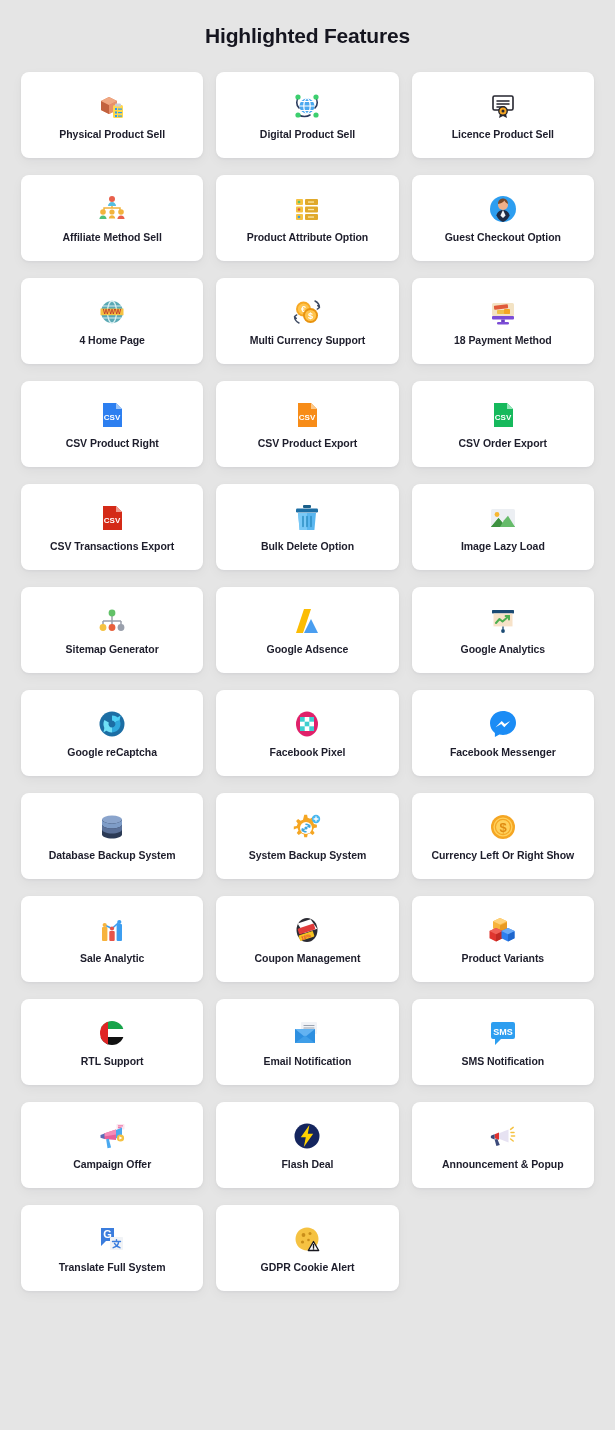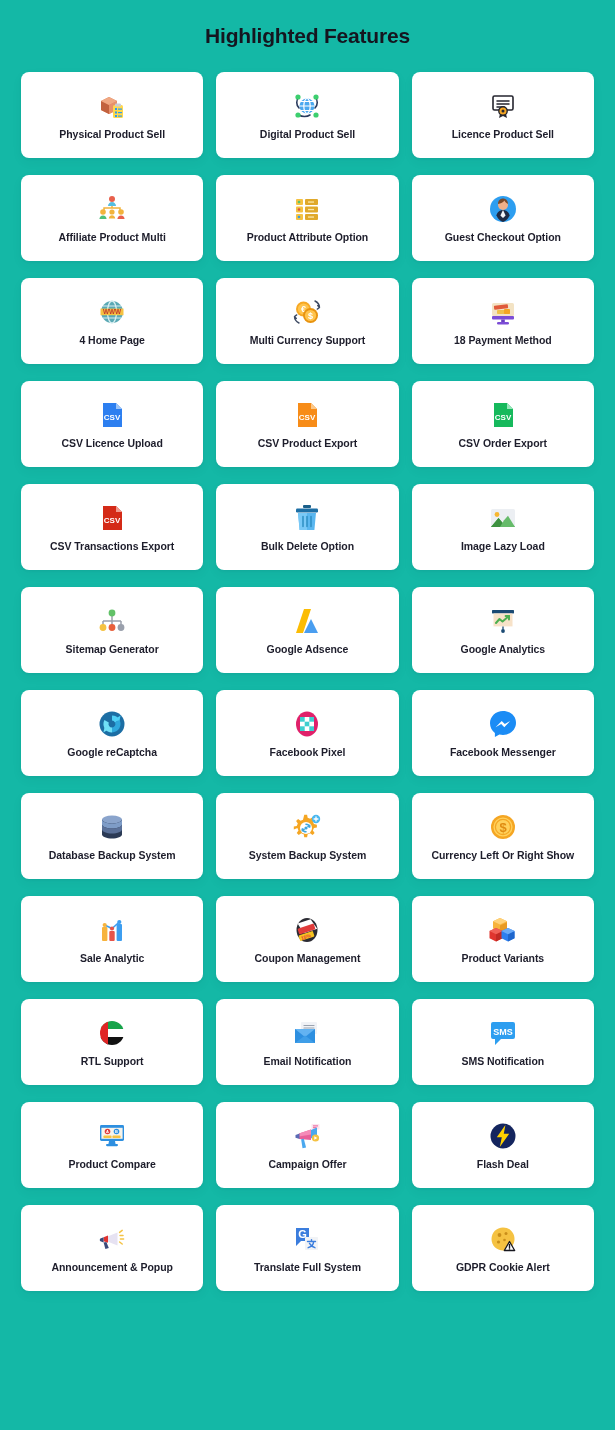--- a/index.html
+++ b/index.html
@@ -8,21 +8,21 @@
     height: 1430px;
     background: #f7f7f8;
     font-family: "Liberation Sans", sans-serif;
     -webkit-font-smoothing: antialiased;
   }
   .page {
     width: 615px;
     height: 1430px;
     position: relative;
     overflow: hidden;
-    background: #14b8a6;
+    background: #e5e5e5;
   }
   .section-title {
     text-align: center;
     font-size: 21px;
     font-weight: bold;
     color: #15151f;
     letter-spacing: -0.2px;
     padding-top: 21px;
     padding-bottom: 0;
     line-height: 30px;
@@ -126,21 +126,21 @@
             <circle cx="16" cy="6" r="3" fill="#e8604c"></circle>
             <path d="M12 13c0-2.2 1.8-4 4-4s4 1.8 4 4z" fill="#55bde0"></path>
             <circle cx="7" cy="19" r="2.8" fill="#f2b33c"></circle>
             <path d="M3.4 26c0-2 1.6-3.6 3.6-3.6s3.6 1.6 3.6 3.6z" fill="#4ec07a"></path>
             <circle cx="25" cy="19" r="2.8" fill="#f2b33c"></circle>
             <path d="M21.4 26c0-2 1.6-3.6 3.6-3.6s3.6 1.6 3.6 3.6z" fill="#e8604c"></path>
             <circle cx="16" cy="19" r="2.6" fill="#f2b33c"></circle>
             <path d="M12.8 25.5c0-1.8 1.4-3.2 3.2-3.2s3.2 1.4 3.2 3.2z" fill="#f2b33c"></path>
           </svg>
         </div>
-        <div class="card-label">Affiliate Product Multi</div>
+        <div class="card-label">Affiliate Method Sell</div>
       </div>
       <div class="card">
         <div class="icon-wrap">
           <svg width="32" height="32" viewBox="0 0 32 32">
             <rect x="5" y="6" width="7" height="6" rx="1" fill="#f5c242"></rect>
             <rect x="14" y="6" width="13" height="6" rx="1" fill="#e0a92b"></rect>
             <rect x="5" y="13.5" width="7" height="6" rx="1" fill="#f5c242"></rect>
             <rect x="14" y="13.5" width="13" height="6" rx="1" fill="#e0a92b"></rect>
             <rect x="5" y="21" width="7" height="6" rx="1" fill="#f5c242"></rect>
             <rect x="14" y="21" width="13" height="6" rx="1" fill="#e0a92b"></rect>
@@ -209,21 +209,21 @@
         <div class="card-label">18 Payment Method</div>
       </div>
       <div class="card">
         <div class="icon-wrap">
           <svg width="32" height="32" viewBox="0 0 32 32">
             <path d="M7 4h13l6 6v18H7z" fill="#2d7ff0"></path>
             <path d="M20 4l6 6h-6z" fill="#9cc4f7"></path>
             <text x="16" y="21" font-family="Liberation Sans, sans-serif" font-size="8" font-weight="bold" fill="#fff" text-anchor="middle">CSV</text>
           </svg>
         </div>
-        <div class="card-label">CSV Licence Upload</div>
+        <div class="card-label">CSV Product Right</div>
       </div>
       <div class="card">
         <div class="icon-wrap">
           <svg width="32" height="32" viewBox="0 0 32 32">
             <path d="M7 4h13l6 6v18H7z" fill="#f78c18"></path>
             <path d="M20 4l6 6h-6z" fill="#fbc88a"></path>
             <text x="16" y="21" font-family="Liberation Sans, sans-serif" font-size="8" font-weight="bold" fill="#fff" text-anchor="middle">CSV</text>
           </svg>
         </div>
         <div class="card-label">CSV Product Export</div>
@@ -455,37 +455,20 @@
           <svg width="32" height="32" viewBox="0 0 32 32">
             <path d="M6 5h20a2 2 0 0 1 2 2v13a2 2 0 0 1-2 2H14l-6 6v-6H6a2 2 0 0 1-2-2V7a2 2 0 0 1 2-2z" fill="#2d9ef0"></path>
             <text x="16" y="17.5" font-family="Liberation Sans, sans-serif" font-size="9" font-weight="bold" fill="#fff" text-anchor="middle">SMS</text>
           </svg>
         </div>
         <div class="card-label">SMS Notification</div>
       </div>
       <div class="card">
         <div class="icon-wrap">
           <svg width="32" height="32" viewBox="0 0 32 32">
-            <rect x="4" y="5" width="24" height="16" rx="1.4" fill="#2d8fe0"></rect>
-            <rect x="5.4" y="7.8" width="21.2" height="11" fill="#f7f3ea"></rect>
-            <circle cx="11.5" cy="11.5" r="2.8" fill="#e03b3b"></circle>
-            <text x="11.5" y="13.2" font-family="Liberation Sans, sans-serif" font-size="4" font-weight="bold" fill="#fff" text-anchor="middle">A</text>
-            <circle cx="20.5" cy="11.5" r="2.8" fill="#2d8fe0"></circle>
-            <text x="20.5" y="13.2" font-family="Liberation Sans, sans-serif" font-size="4" font-weight="bold" fill="#fff" text-anchor="middle">B</text>
-            <rect x="7.5" y="15.6" width="8" height="2.4" rx="0.6" fill="#f5c242"></rect>
-            <rect x="16.5" y="15.6" width="8" height="2.4" rx="0.6" fill="#f5c242"></rect>
-            <path d="M13 21h6l.6 3h-7.2z" fill="#2d8fe0"></path>
-            <rect x="10" y="24" width="12" height="2.2" rx="1.1" fill="#2d8fe0"></rect>
-          </svg>
-        </div>
-        <div class="card-label">Product Compare</div>
-      </div>
-      <div class="card">
-        <div class="icon-wrap">
-          <svg width="32" height="32" viewBox="0 0 32 32">
             <rect x="20.5" y="4" width="8" height="5.6" rx="0.8" fill="#fce4ee"></rect>
             <rect x="22" y="5.4" width="5" height="1" fill="#e8609a"></rect>
             <rect x="22" y="7.2" width="3.4" height="1" fill="#e8609a"></rect>
             <path d="M20 10l6-2.4v13.2L20 18z" fill="#4aa8ef"></path>
             <path d="M8 13.6l12-4.2v10.6L8 19z" fill="#e8609a"></path>
             <path d="M8 13.6l12-4.2v5.2L8 16.6z" fill="#f58bb8"></path>
             <path d="M4.5 15l4-1.4v5.4l-4-1.2z" fill="#5b6bb5"></path>
             <path d="M9.5 19.6l2.6-.9 3.4 8.3-3.4 1.2z" fill="#4aa8ef" transform="rotate(8 12 24)"></path>
             <circle cx="24.5" cy="18" r="3.6" fill="#f5c242"></circle>
             <path d="M23.3 16.3l3 1.7-3 1.7z" fill="#fff"></path>

